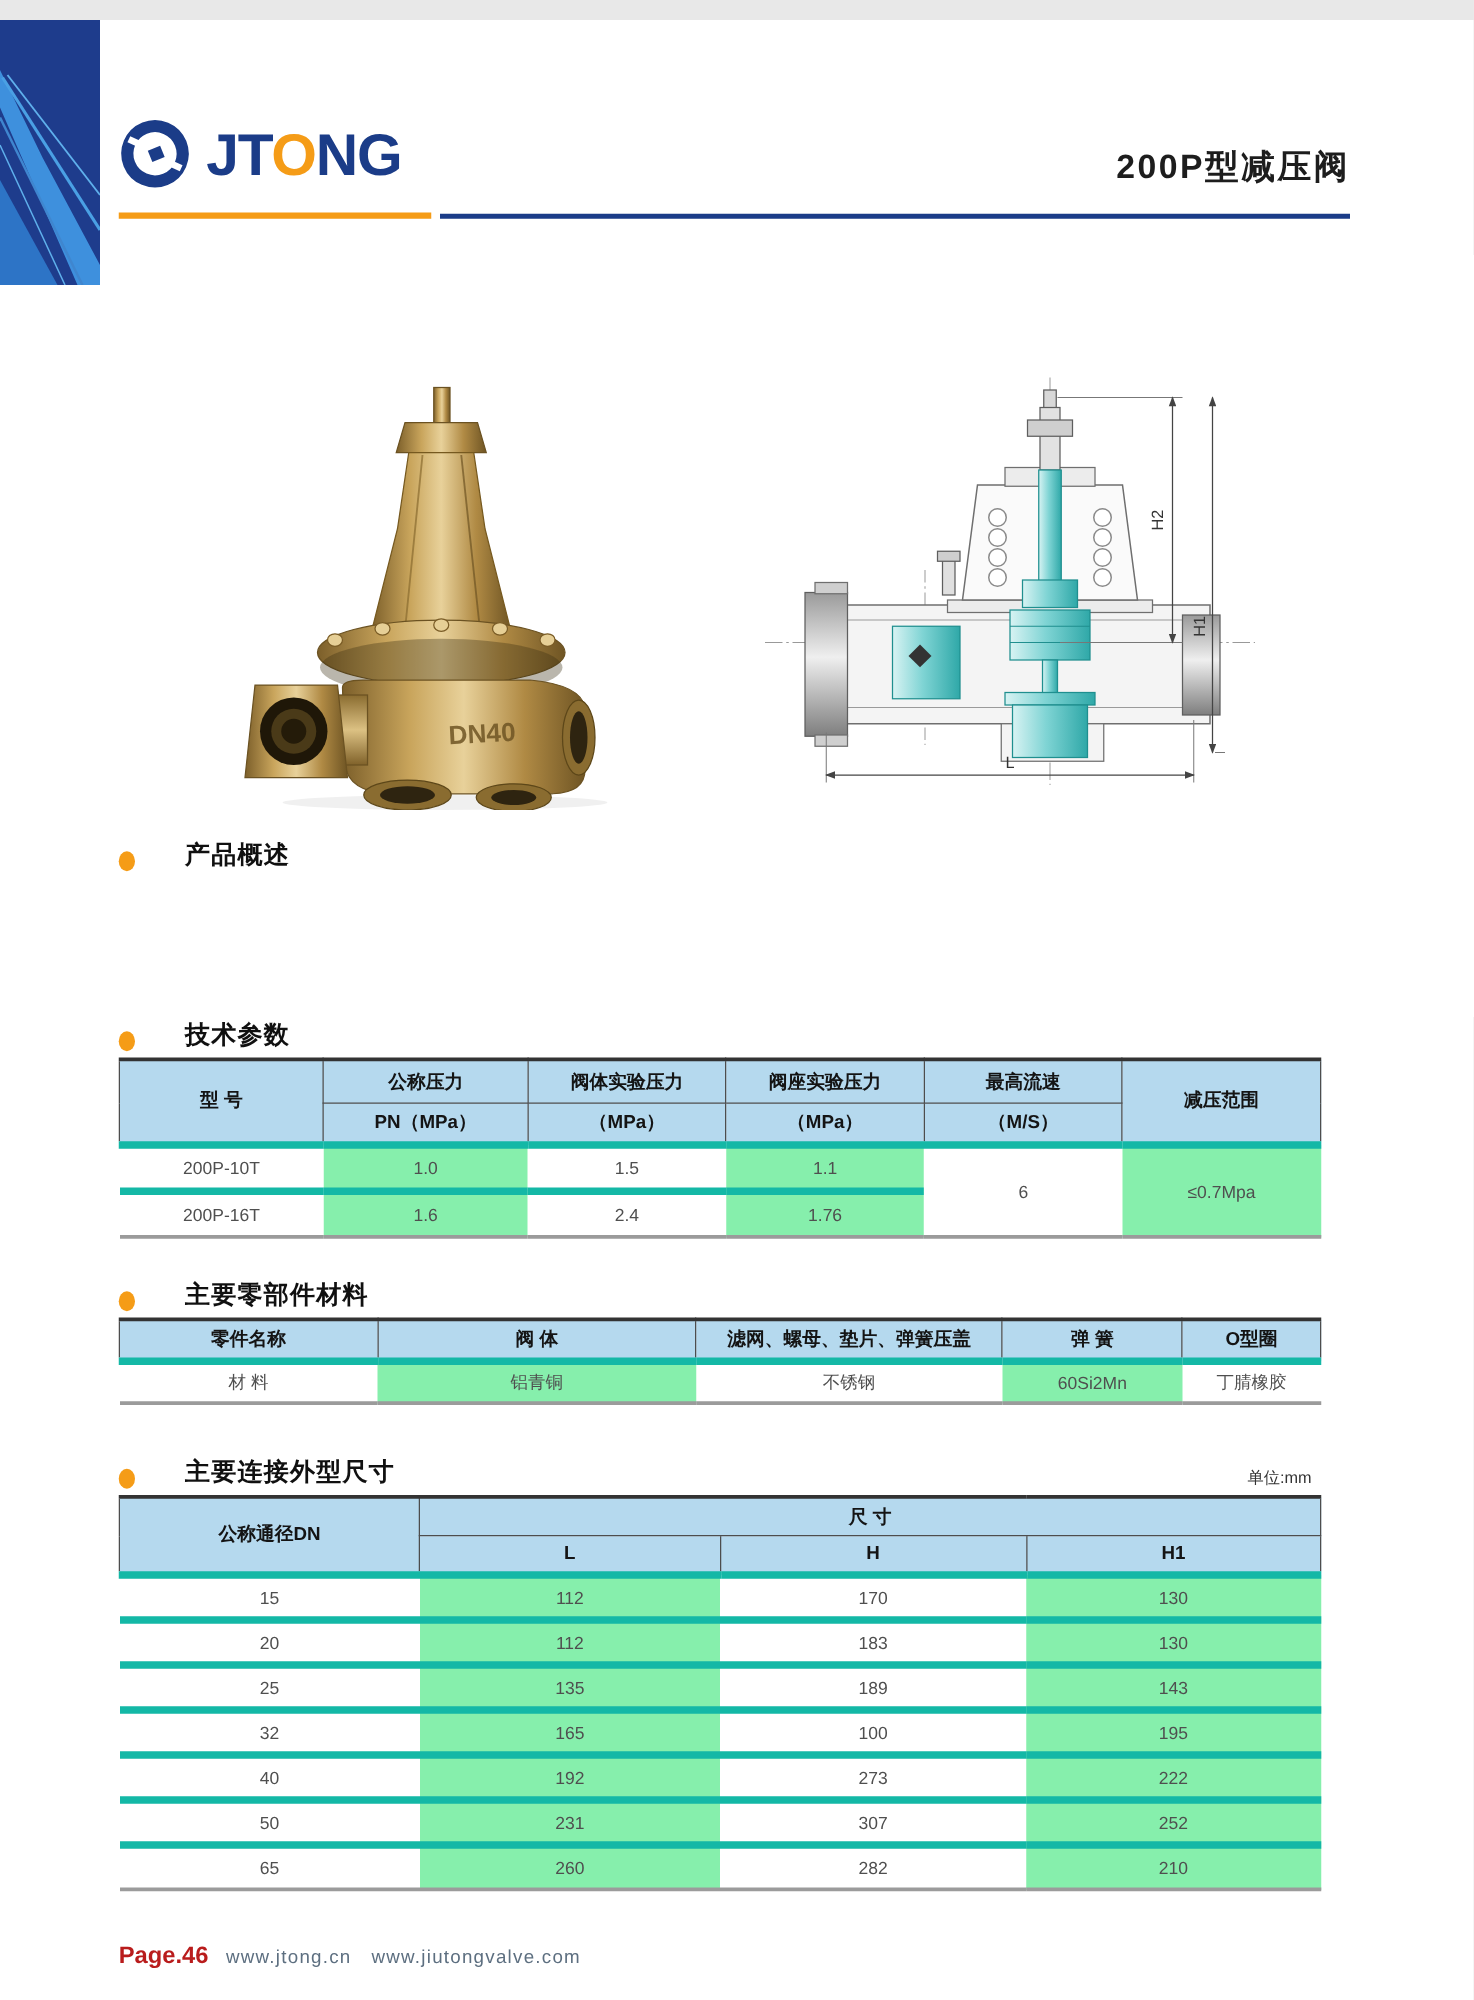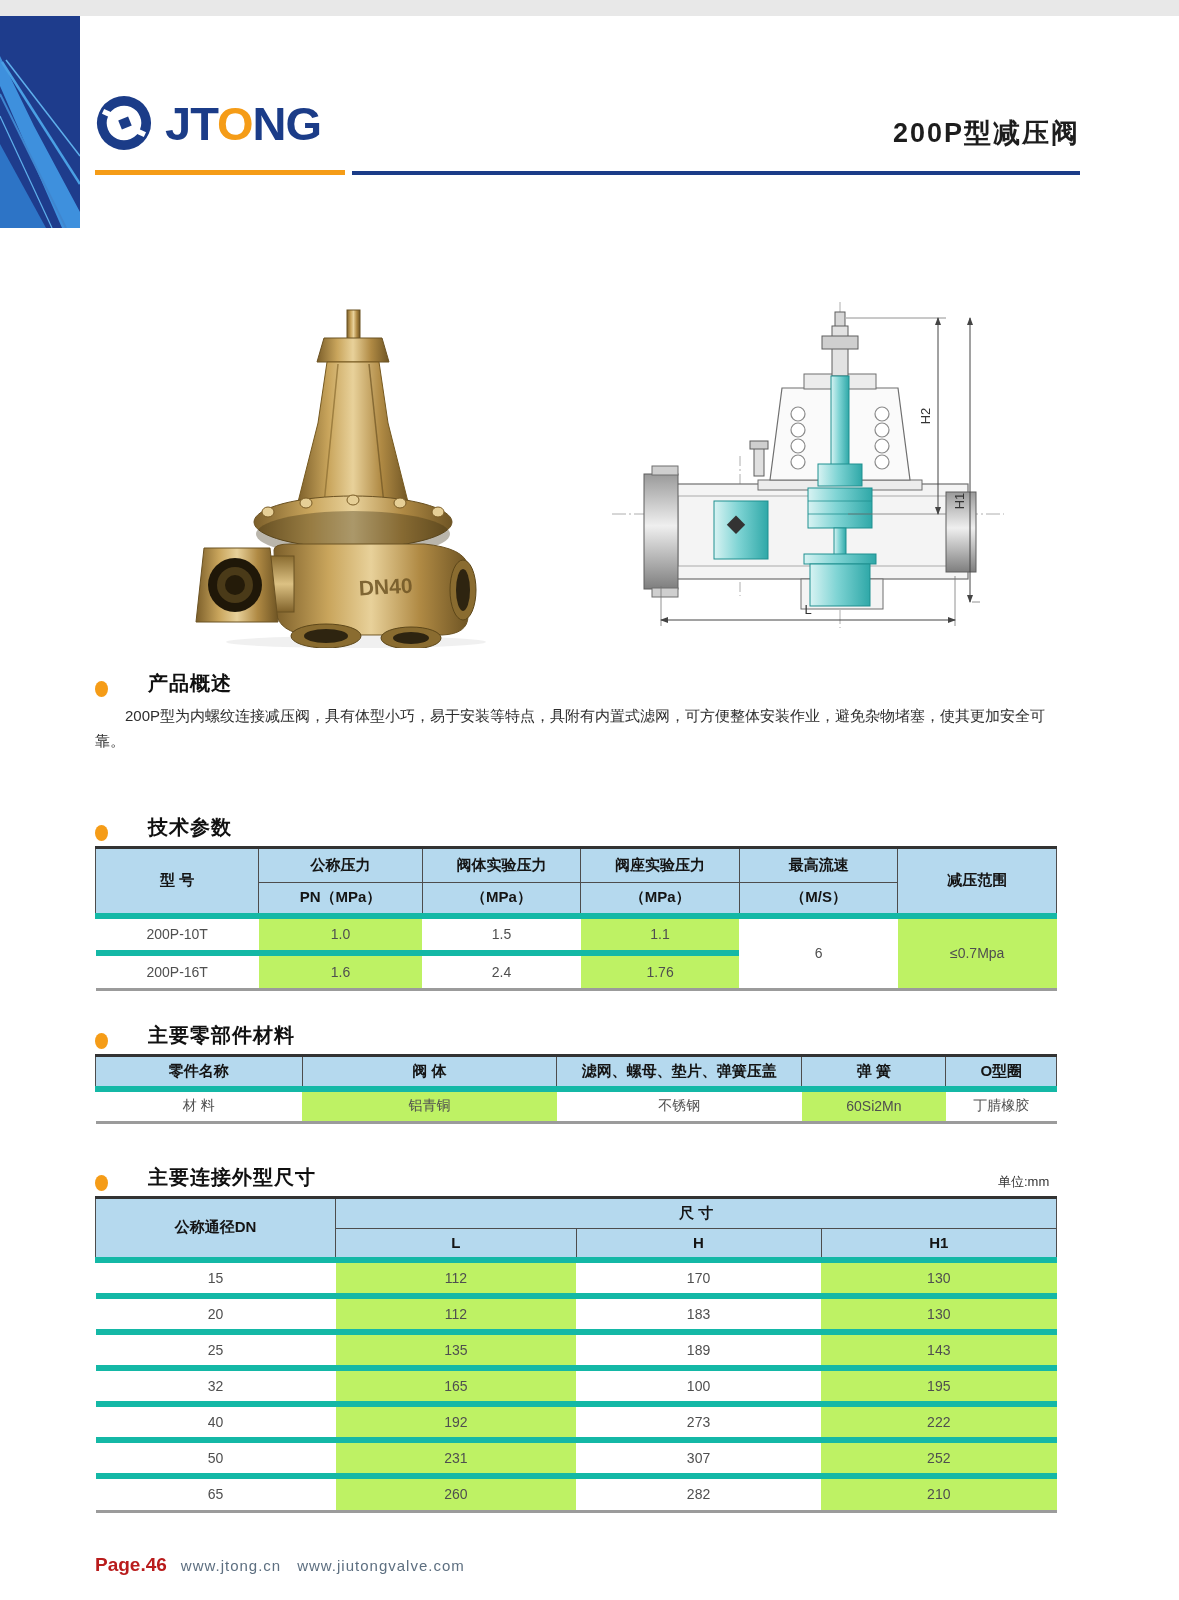--- a/index.html
+++ b/index.html
@@ -27,21 +27,21 @@
   .sec-head .txt { font-size:20px; font-weight:bold; color:#101010; letter-spacing:1px; }
   
   .overview-body { position:absolute; left:95px; top:688px; width:972px; font-size:15px; line-height:1.65; color:#2d2d2d; }
   .overview-body p { text-indent:2em; }
   
   table { border-collapse:collapse; table-layout:fixed; position:absolute; left:95px; width:962px;
           border-top:3px solid #333; border-bottom:3px solid #9b9b9b; }
   th { background:#b5d9ee; font-size:15px; font-weight:bold; color:#141414; border:1px solid #4d4d4d; text-align:center; }
   td { font-size:14px; color:#4f4f4f; text-align:center; border-top:6px solid #14b8a6; }
   thead { border-bottom:2px solid #333; }
-  .shade { background:#bef264; }
+  .shade { background:#86efac; }
   .t1 { top:830px; }
   .t1 thead tr:nth-child(1) th { height:35px; }
   .t1 thead tr:nth-child(2) th { height:33px; }
   .t1 td { height:37px; }
   .t2 { top:1038px; }
   .t2 th { height:33px; }
   .t2 td { height:34px; }
   .t3 { top:1180px; }
   .t3 thead tr:nth-child(1) th { height:31px; }
   .t3 thead tr:nth-child(2) th { height:31px; }
@@ -208,21 +208,20 @@
     <line x1="347" y1="280" x2="347" y2="330" stroke="#777" stroke-width="0.8"></line>
     <line x1="53" y1="324" x2="347" y2="324" stroke="#444" stroke-width="1" marker-start="url(#arrS)" marker-end="url(#arr)"></line>
     <text x="200" y="318" font-size="13" fill="#333" text-anchor="middle">L</text>
   </svg>
 
   <div class="sec-head" style="left:95px; top:654px;">
     <span class="bullet"></span>
     <span class="txt">产品概述</span>
   </div>
   <div class="overview-body">
-    <p>200P型为内螺纹连接减压阀，具有体型小巧，易于安装等特点，具附有内置式滤网，可方便整体安装作业，避免杂物堵塞，使其更加安全可靠。</p>
   </div>
 
   <div class="sec-head" style="left:95px; top:798px;">
     <span class="bullet"></span>
     <span class="txt">技术参数</span>
   </div>
   <table class="t1">
     <colgroup>
         <col style="width:17%">
         <col style="width:17%">

